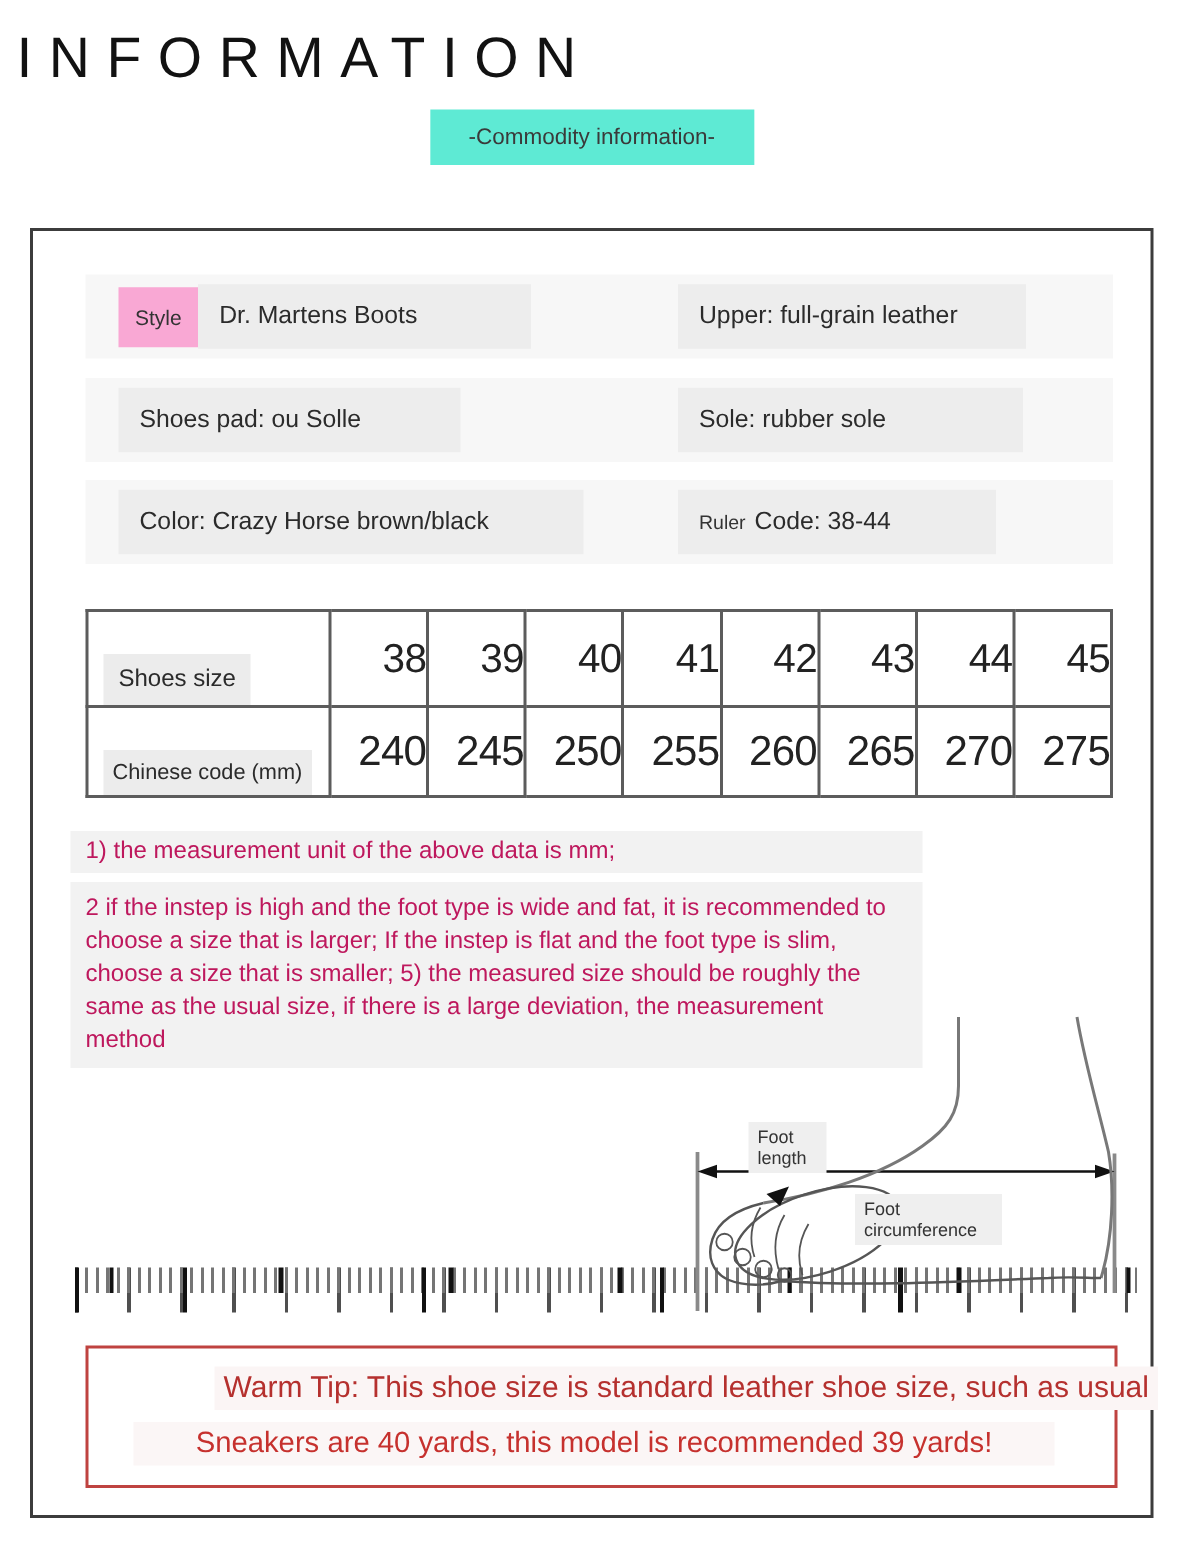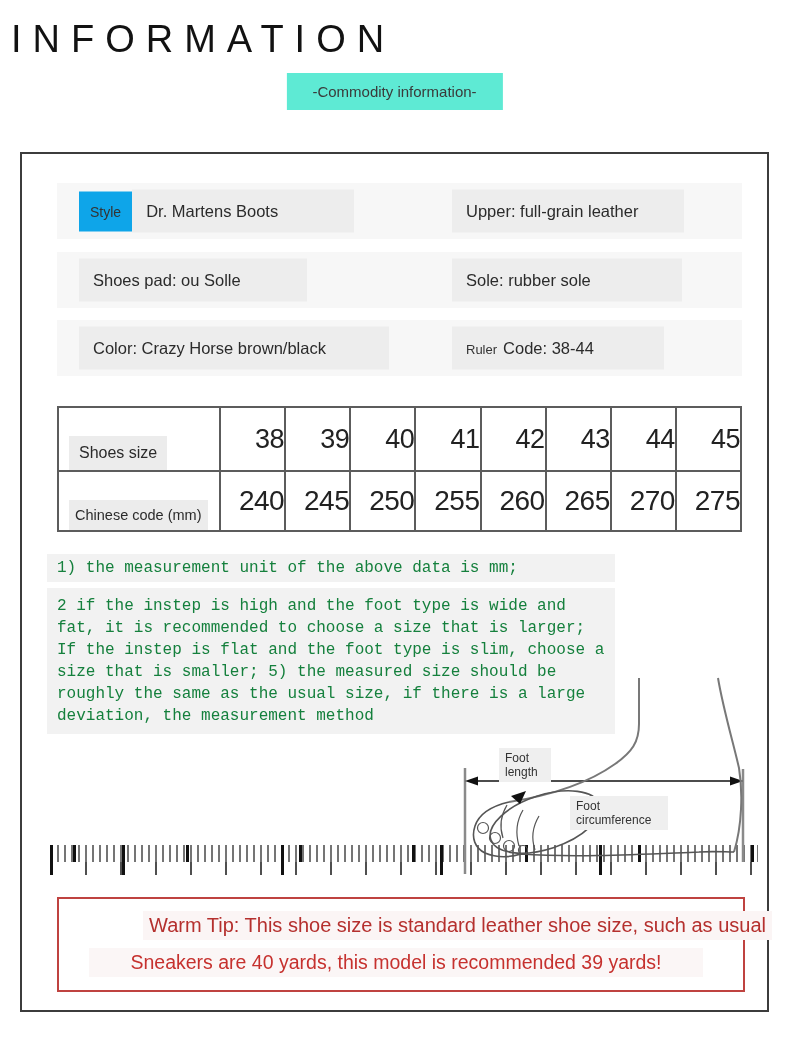--- a/index.html
+++ b/index.html
@@ -16,21 +16,21 @@
   
   .main-box { position:absolute; left:20px; top:152px; width:749px; height:860px;
               border:2px solid #3c3c3c; background:#ffffff; }
 
   
   .band { position:absolute; left:35px; width:685px; height:56px; background:#f7f7f7; }
   .band-1 { top:29px; } .band-2 { top:98px; } .band-3 { top:166px; }
   .cell-left  { position:absolute; left:22px; top:50%; transform:translateY(-50%); display:flex; align-items:center; }
   .cell-right { position:absolute; left:395px; top:50%; transform:translateY(-50%); display:flex; align-items:center; }
   .chip { background:#ededed; color:#2b2b2b; font-size:16.5px; padding:12px 14px; white-space:nowrap; }
-  .chip-style { background:#0ea5e9; font-size:14px; padding:12px 11px; color:#333; }
+  .chip-style { background:#f9a8d4; font-size:14px; padding:12px 11px; color:#333; }
   .chip-b1-val { width:222px; }
   .chip-b2-left { width:228px; }
   .chip-b3-left { width:310px; }
   .chip-right-1 { width:232px; }
   .chip-right-2 { width:230px; }
   .chip-right-3 { width:212px; }
   .small-inline { font-size:13px; margin-right:6px; color:#333; }
 
   
   .size-table { position:absolute; left:35px; top:252px; width:685px; height:121px;
@@ -38,21 +38,21 @@
   .size-table td { border:2px solid #5c5c5c; text-align:right; vertical-align:middle;
                    height:60px; color:#222; }
   .size-table { border:2px solid #2f2f2f; }
   .size-table .rowlabel { width:162px; text-align:left; padding-left:10px; }
   .size-table .num { font-size:27px; font-weight:400; letter-spacing:-0.5px; }
   .size-table .num2 { font-size:28px; }
   .tbl-chip { display:inline-block; background:#ececec; padding:8px 10px; font-size:16px; color:#2b2b2b;margin-top:28px; }
   .tbl-chip.small { font-size:14.5px; padding:7px 6px; }
 
   
-  .note { position:absolute; left:25px; background:#f2f2f2; color:#15803d; font-size:16px;font-family:Liberation Mono, monospace; }
+  .note { position:absolute; left:25px; background:#f2f2f2; color:#be185d; font-size:16px; }
   .note-1 { top:400px; width:568px; padding:5px 10px; }
   .note-2 { top:434px; width:568px; padding:7px 10px; line-height:22px; }
   .note-3 { top:580px; padding:5px 12px 5px 8px; }
 
   
   .diagram-svg { position:absolute; left:425px; top:496px; }
   .diag-label { position:absolute; background:#efefef; font-size:12px; line-height:14px;
                 color:#333; padding:3px 6px; }
   .label-length { left:477px; top:594px; width:52px; }
   .label-circ   { left:548px; top:642px; width:98px; }

